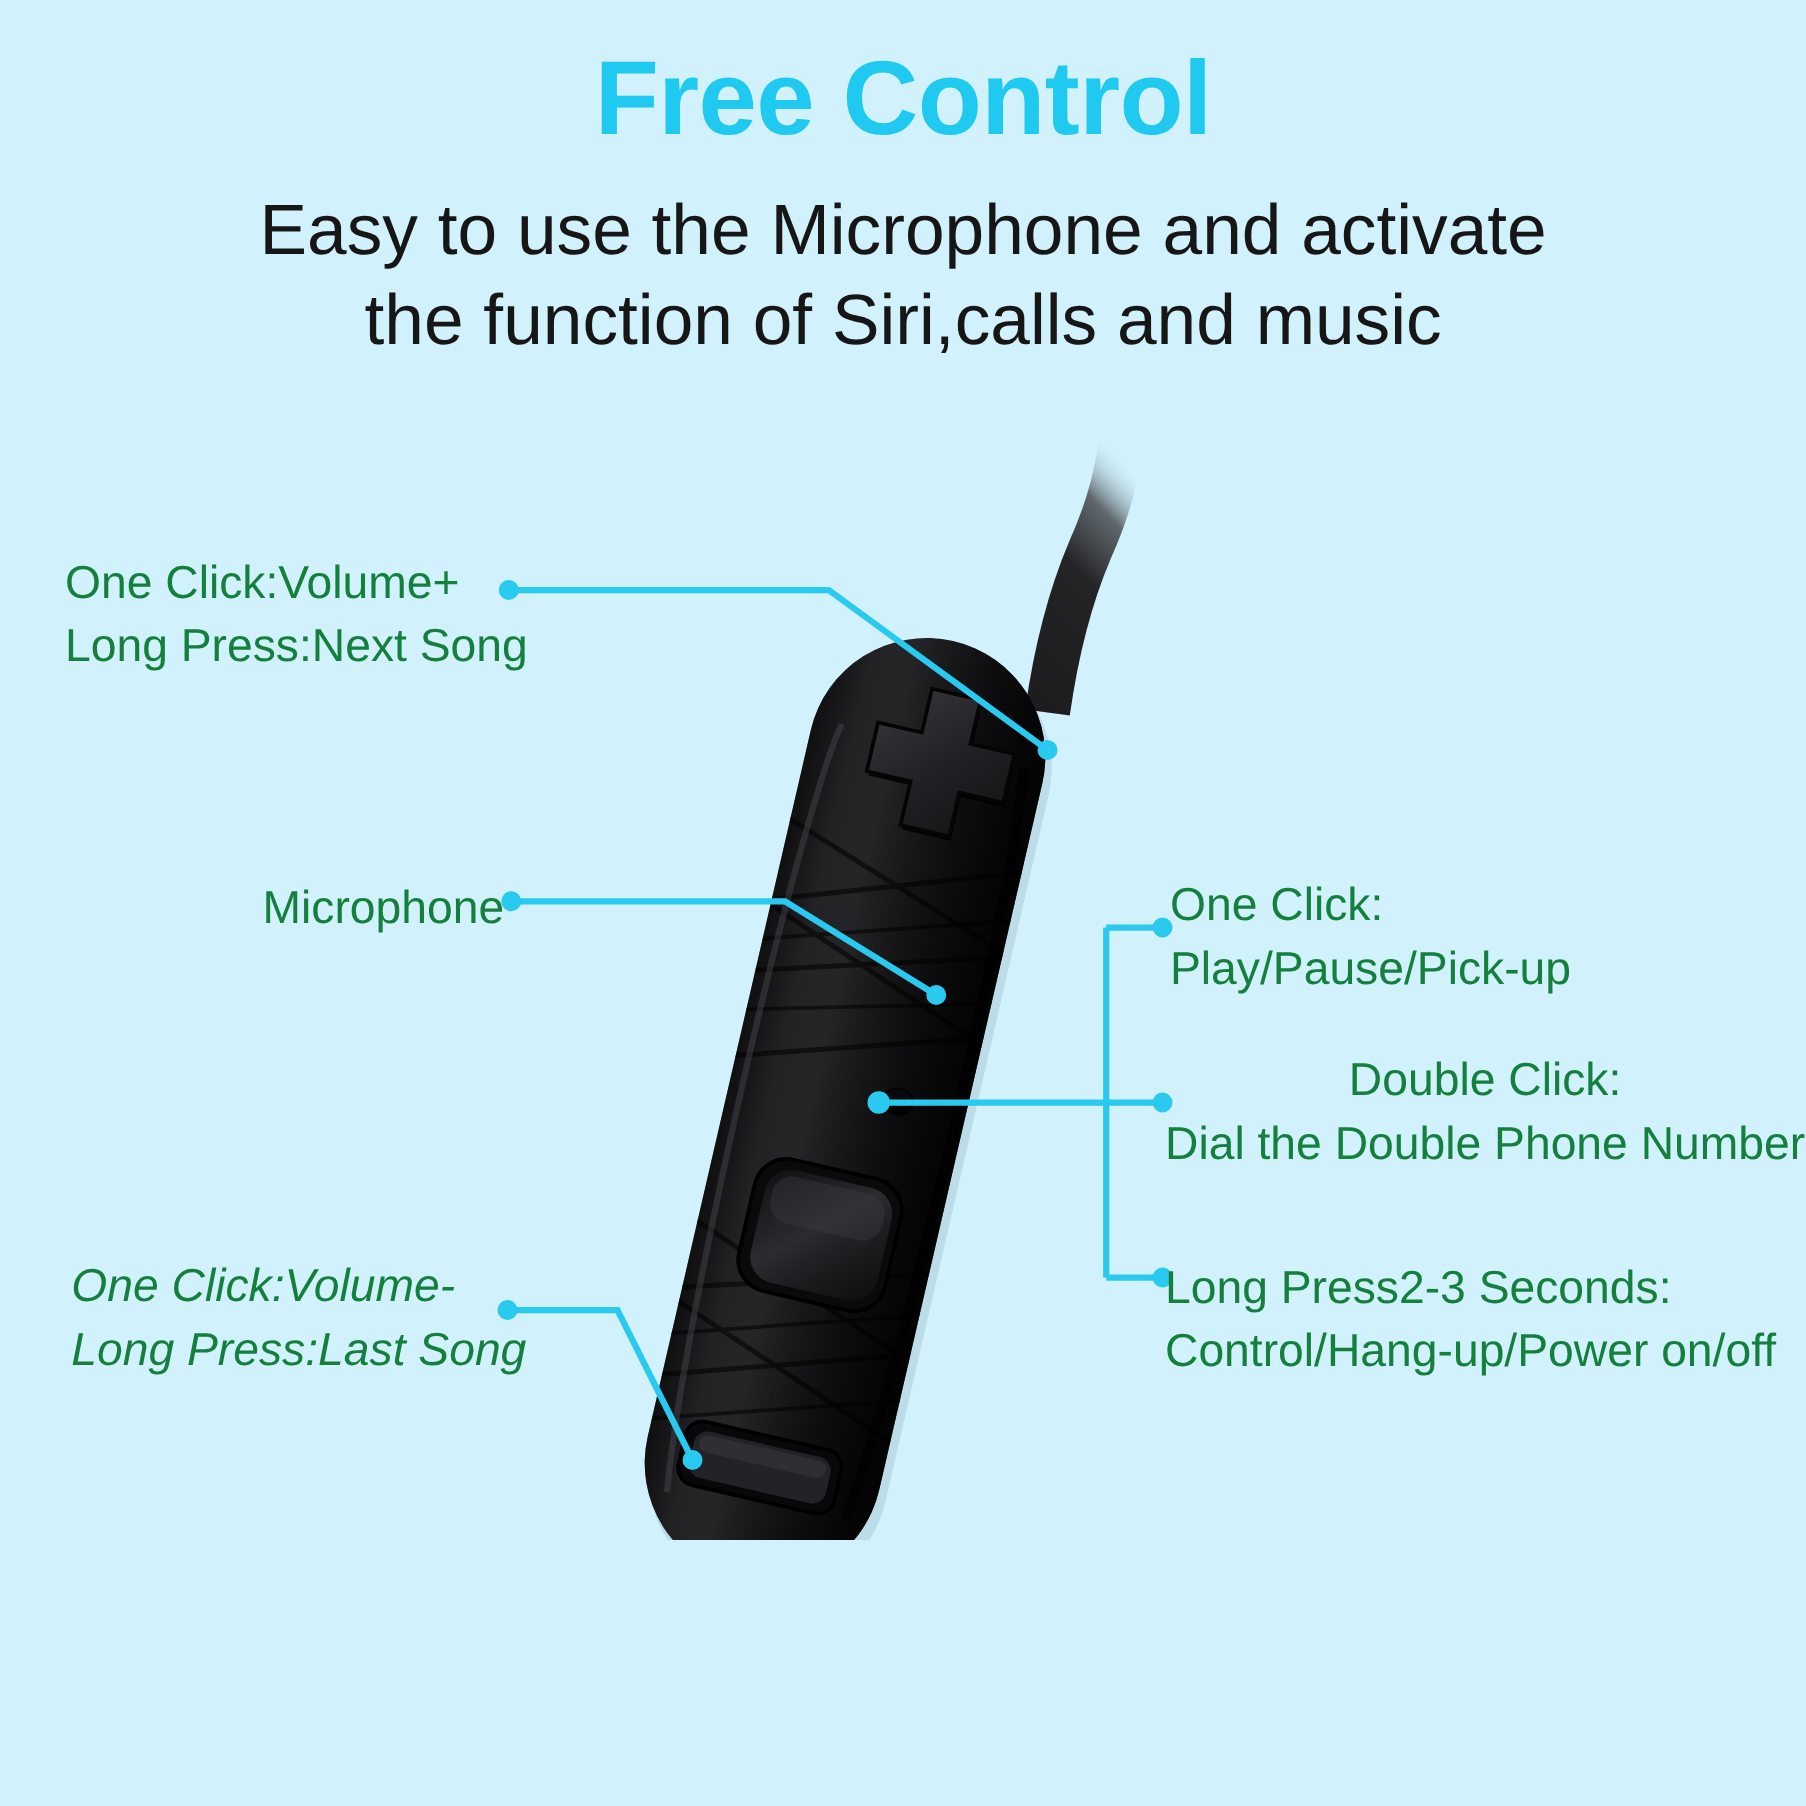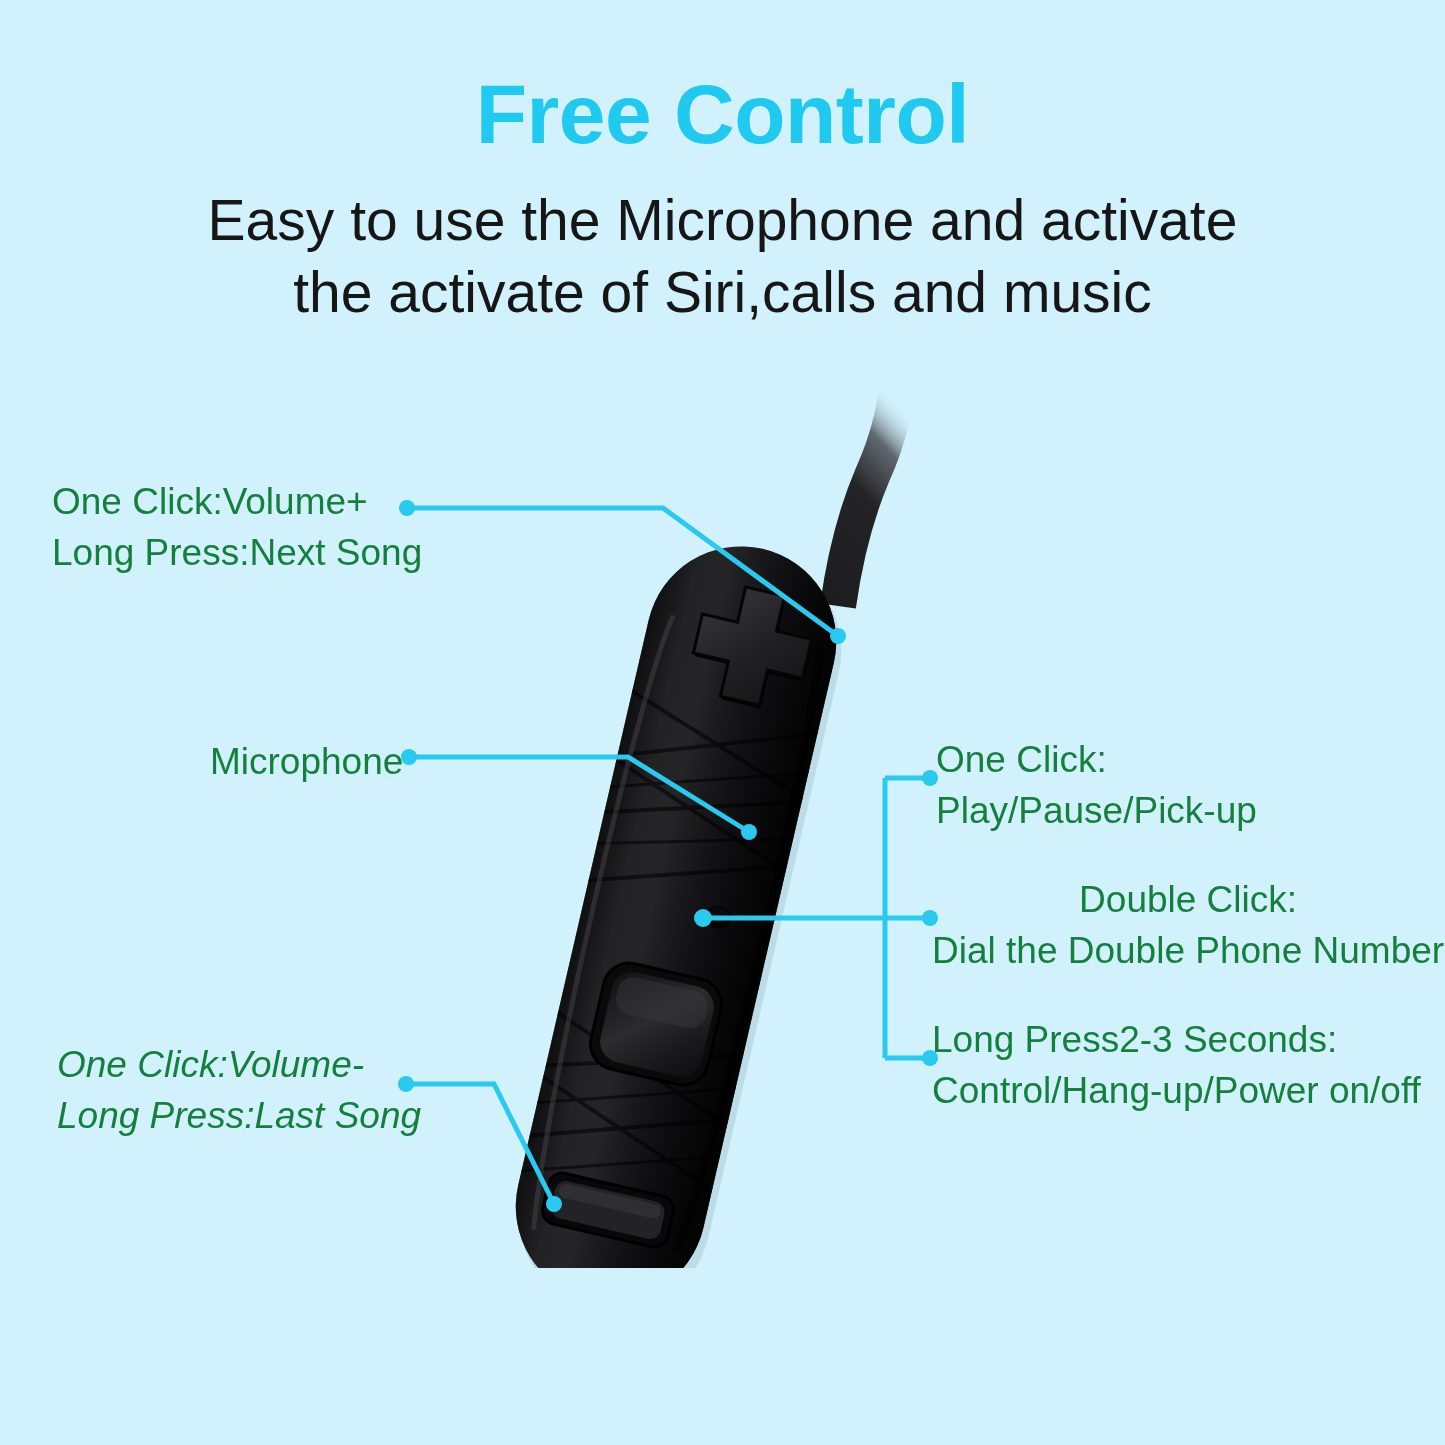--- a/index.html
+++ b/index.html
@@ -9,21 +9,20 @@
   }
   body {
     font-family: "Liberation Sans", sans-serif;
   }
   #stage {
     position: relative;
     width: 1445px;
     height: 1232px;
     background: #d1f2fd;
     overflow: hidden;
-    margin-top: 36px;
   }
 
   
   #title {
     position: absolute;
     left: 0;
     top: 36px;
     width: 1445px;
     text-align: center;
     font-size: 84px;
@@ -54,21 +53,21 @@
     line-height: 1.38;
     white-space: nowrap;
   }
   .callout .ln { display: block; }
 
   #cb-volume-up   { left: 52px;  top: 440px; }
   #cb-microphone  { left: 210px; top: 700px; }
   #cb-volume-down { left: 57px;  top: 1003px; font-style: italic; }
   #cb-play        { left: 936px; top: 698px; }
   #cb-double      { left: 932px; top: 838px; text-align: center; }
-  #cb-longpress   { left: 932px; top: 978px; }
+  #cb-longpress   { left: 932px; top: 1004px; }
 
   
   #leaders {
     position: absolute;
     left: 0; top: 0;
     width: 1445px;
     height: 1445px;
     pointer-events: none;
   }
 
@@ -82,21 +81,21 @@
 </style>
 </head>
 <body>
 
 <div id="stage">
 
   <div id="title">Free Control</div>
 
   <div id="subtitle">
     <span class="ln">Easy to use the Microphone and activate</span>
-    <span class="ln">the activate of Siri,calls and music</span>
+    <span class="ln">the function of Siri,calls and music</span>
   </div>
 
   <svg id="device" viewBox="0 0 1445 1445">
     <defs>
 
       <linearGradient id="bodyShade" x1="0" y1="0" x2="1" y2="0">
         <stop offset="0%" stop-color="#232326"></stop>
         <stop offset="18%" stop-color="#303033"></stop>
         <stop offset="42%" stop-color="#232325"></stop>
         <stop offset="70%" stop-color="#17171a"></stop>

